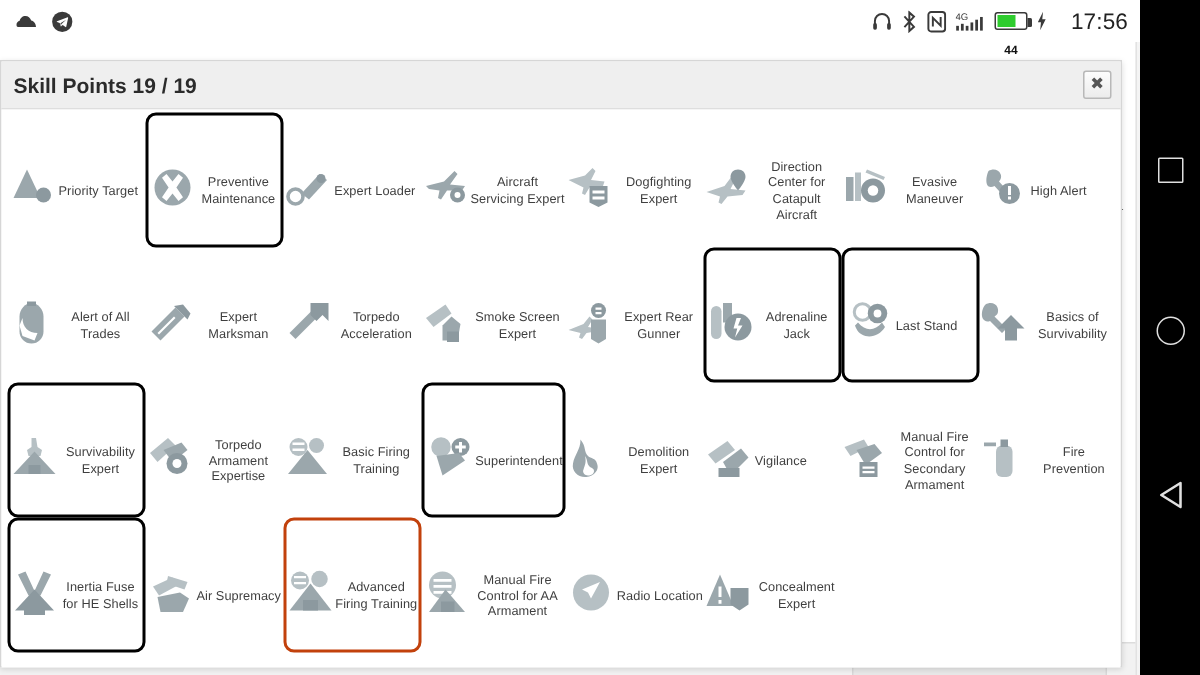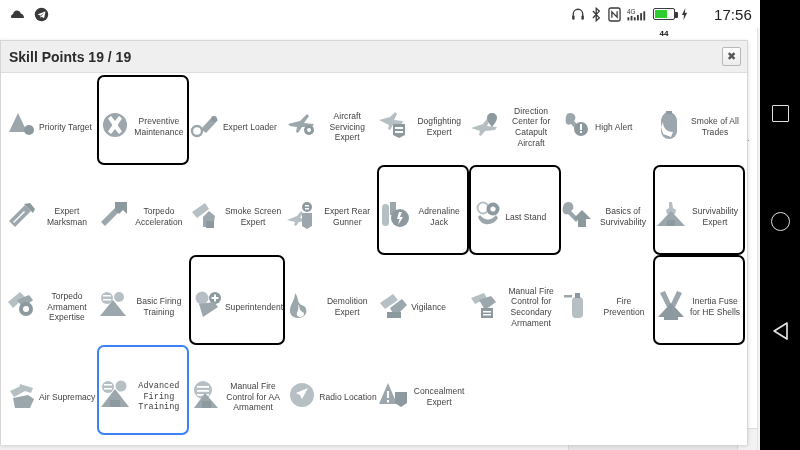--- a/index.html
+++ b/index.html
@@ -13,21 +13,21 @@
 
   
   #statusbar {
     position: absolute; top: 0; left: 0; width: 760px; height: 28px;
     background: #ffffff; display: flex; align-items: center;
     padding: 0 8px 0 10px;
   }
   #sb-left { display: flex; align-items: center; gap: 8px; }
   #sb-right { margin-left: auto; display: flex; align-items: center; gap: 6px; }
   .sb-icon { display: inline-flex; align-items: center; justify-content: center; color: #3a3a3a; }
-  #sb-clock { font-size: 15px; color: #222; letter-spacing: .1px; margin-left: 20px; }
+  #sb-clock { font-size: 15px; color: #222; letter-spacing: .1px; margin-left: 10px; }
   #batt {
     position: relative; width: 22px; height: 12px; border: 1.6px solid #3a3a3a;
     border-radius: 2px; display: flex; align-items: center; justify-content: center;
     background: #ffffff;
   }
   #batt::after {
     content: ""; position: absolute; right: -4px; top: 3px; width: 2.5px; height: 6px;
     background: #3a3a3a; border-radius: 0 1px 1px 0;
   }
   #batt-fill { position: absolute; left: 1px; top: 1px; bottom: 1px; width: 60%; background: #2ecc2e; }
@@ -90,21 +90,21 @@
   .skill-icon {
     width: 34px; height: 32px; display: flex; align-items: center; justify-content: center;
     color: #9aa6ab; margin-bottom: 5px;
   }
   .skill-icon svg { display: block; }
   .skill-label {
     font-size: 8.5px; color: #3f3f3f; text-align: center; line-height: 1.25;
     max-width: 84px; letter-spacing: .05px;
   }
   .skill.hl-red { border: 2px solid #000000; }
-  .skill.hl-orange { border: 2px solid #3b82f6; font-family: Liberation Mono, monospace; }
+  .skill.hl-orange { border: 2px solid #c2410c; }
 
   
   #navbar {
     position: absolute; right: 0; top: 0; width: 40px; height: 450px; background: #000;
     display: flex; flex-direction: column; align-items: center; justify-content: space-around;
     padding: 60px 0 60px 0;
   }
   .nav-btn { color: #e6e6e6; display: flex; align-items: center; justify-content: center; cursor: pointer; }
   #nav-recents { width: 17px; height: 17px; border: 1.7px solid #e0e0e0; border-radius: 1px; }
   #nav-home { width: 19px; height: 19px; border: 1.7px solid #e0e0e0; border-radius: 50%; }
@@ -253,36 +253,48 @@
               <svg width="32" height="30" viewBox="0 0 32 30">
                 <path fill="#b6c0c4" d="M2 18 14 14l6-8 2 2-4 8 10 1-2 3-10 1-4 5-2-1 1-4z"></path>
                 <path fill="#8c999f" d="M23 3c3 0 5 2 5 5s-5 9-5 9-5-6-5-9 2-5 5-5z"></path>
               </svg>
             </div>
             <div class="skill-label">Direction Center for Catapult Aircraft</div>
           </div>
           <div class="skill">
             <div class="skill-icon">
               <svg width="32" height="30" viewBox="0 0 32 30">
+                <rect x="3" y="8" width="5" height="16" fill="#9ba7ac"></rect>
+                <rect x="9" y="5" width="4" height="19" fill="#b6c0c4"></rect>
+                <circle cx="21" cy="17" r="8" fill="#8c999f"></circle>
+                <circle cx="21" cy="17" r="3.5" fill="#fff"></circle>
+                <path fill="#b6c0c4" d="M17 3l12 5-1 2-12-5z"></path>
+              </svg>
+            </div>
+            <div class="skill-label">Evasive Maneuver</div>
+          </div>
+          <div class="skill">
+            <div class="skill-icon">
+              <svg width="32" height="30" viewBox="0 0 32 30">
                 <path fill="#9ba7ac" d="M5 4c3-2 7-1 8 2 1 2 0 4-1 5l10 11-3 3-10-11c-2 1-4 1-5-1-1-3 0-7 1-9z"></path>
                 <circle cx="19" cy="19" r="7" fill="#8c999f"></circle>
                 <path fill="#fff" d="M18 14h2v6h-2zm0 7h2v2h-2z"></path>
               </svg>
             </div>
             <div class="skill-label">High Alert</div>
           </div>
           <div class="skill">
             <div class="skill-icon">
               <svg width="32" height="30" viewBox="0 0 32 30">
                 <path fill="#9ba7ac" d="M16 2c4 0 8 4 8 9v10a7 7 0 0 1-16 0V11c0-5 4-9 8-9z"></path>
                 <path fill="#fff" d="M10 12c0 6 4 10 10 10l-2 5-8-3-2-7z"></path>
                 <rect x="13" y="1" width="6" height="3" fill="#8c999f"></rect>
               </svg>
             </div>
-            <div class="skill-label">Smoke of All Trades</div>
+            <div class="skill-label">Alert of All Trades</div>
           </div>
           <div class="skill">
             <div class="skill-icon">
               <svg width="32" height="30" viewBox="0 0 32 30">
                 <path fill="#9ba7ac" d="M4 21 20 5l6 6L10 27z"></path>
                 <path fill="#8c999f" d="M19 4 28 13l2-4-5-6z"></path>
                 <path fill="#fff" d="M8 22l11-11 1 1L9 23z"></path>
               </svg>
             </div>
             <div class="skill-label">Expert Marksman</div>

